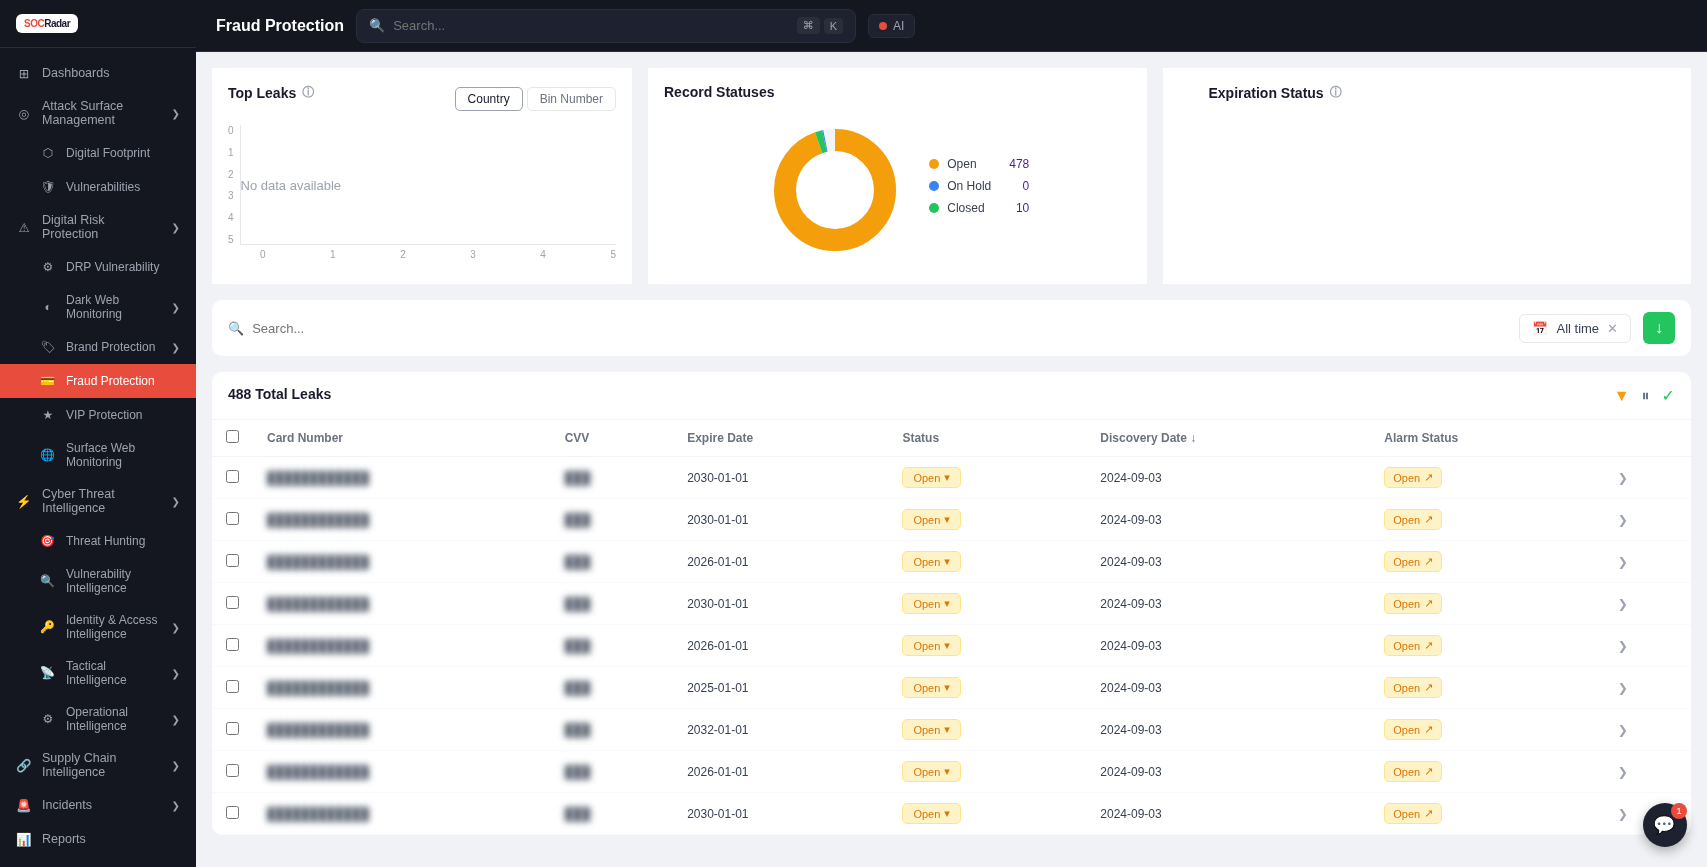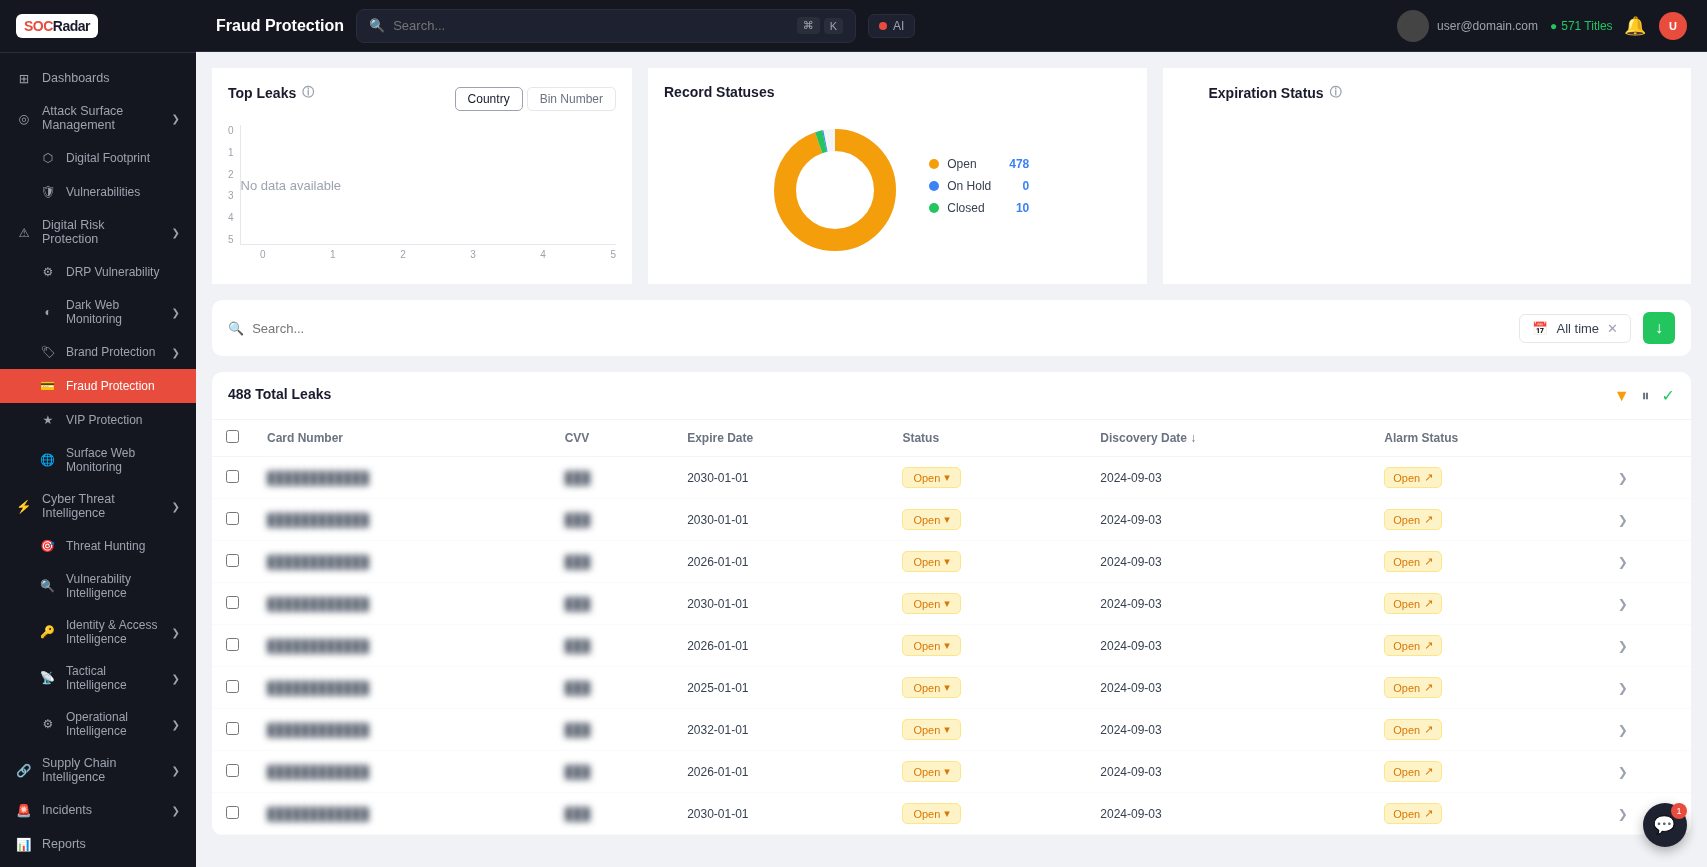--- a/index.html
+++ b/index.html
@@ -2,21 +2,21 @@
 <html><head>
   <meta charset="utf-8">
   <style>
     * { box-sizing: border-box; margin: 0; padding: 0; }
     body { font-family: -apple-system, BlinkMacSystemFont, 'Segoe UI', sans-serif; background: #0f1117; color: #fff; display: flex; height: 867px; overflow: hidden; font-size: 13px; }
 
     
     .sidebar { width: 196px; min-width: 196px; background: #151720; display: flex; flex-direction: column; height: 100%; overflow-y: auto; }
     .sidebar-logo { display: flex; align-items: center; padding: 14px 16px; border-bottom: 1px solid #2a2d3a; }
     .logo-box { background: #fff; border-radius: 6px; padding: 4px 8px; display: flex; align-items: center; }
-    .logo-text { font-weight: 800; font-size: 14px; color: #1a1a2e; letter-spacing: -0.5px; }
+    .logo-text { font-weight: 800; font-size: 10px; color: #1a1a2e; letter-spacing: -0.5px; }
     .logo-text span { color: #e74c3c; }
     .sidebar-nav { flex: 1; padding: 8px 0; }
     .nav-item { display: flex; align-items: center; padding: 9px 16px; cursor: pointer; color: #9ca3af; font-size: 12.5px; gap: 10px; position: relative; transition: background 0.15s; }
     .nav-item.active { background: #e74c3c; color: #fff; }
     .nav-item .nav-icon { width: 16px; height: 16px; display: flex; align-items: center; justify-content: center; flex-shrink: 0; }
     .nav-item .chevron { margin-left: auto; font-size: 10px; }
     .nav-item.sub { padding-left: 40px; font-size: 12px; }
 
     
     .topbar { height: 52px; background: #151720; border-bottom: 1px solid #2a2d3a; display: flex; align-items: center; padding: 0 20px; gap: 12px; }
@@ -53,21 +53,21 @@
     
     .bar-chart-area { display: flex; gap: 0; height: 120px; }
     .y-axis { display: flex; flex-direction: column; justify-content: space-between; padding-right: 6px; color: #9ca3af; font-size: 10px; text-align: right; }
     .bar-chart-body { flex: 1; border-left: 1px solid #e5e7eb; border-bottom: 1px solid #e5e7eb; position: relative; display: flex; align-items: flex-end; }
     .bar-chart-xaxis { display: flex; justify-content: space-between; padding-top: 4px; color: #9ca3af; font-size: 10px; }
 
     
     .donut-container { display: flex; align-items: center; gap: 24px; justify-content: center; padding: 8px 0; }
     .legend-item { display: flex; align-items: center; gap: 8px; margin-bottom: 8px; font-size: 12px; color: #374151; }
     .legend-dot { width: 10px; height: 10px; border-radius: 50%; flex-shrink: 0; }
-    .legend-count { margin-left: auto; font-weight: 700; color: #3b82f6; min-width: 30px; text-align: right; }
+    .legend-count { margin-left: auto; font-weight: 400; color: #4c1d95; min-width: 30px; text-align: right; }
 
     
     .filter-bar { background: #fff; border-radius: 10px; padding: 12px 16px; display: flex; align-items: center; gap: 12px; margin-bottom: 16px; }
     .filter-search { flex: 1; display: flex; align-items: center; gap: 8px; color: #9ca3af; }
     .filter-search input { border: none; outline: none; color: #374151; font-size: 13px; flex: 1; }
     .filter-time { background: #fff; border: 1px solid #e5e7eb; border-radius: 6px; padding: 6px 12px; font-size: 13px; color: #374151; display: flex; align-items: center; gap: 8px; cursor: pointer; }
     .filter-download { background: #22c55e; border: none; border-radius: 6px; width: 32px; height: 32px; display: flex; align-items: center; justify-content: center; cursor: pointer; color: #fff; font-size: 16px; }
 
     
     .table-section { background: #fff; border-radius: 10px; overflow: hidden; }
@@ -230,34 +230,20 @@
       <span style="color:#6b7280;">🔍</span>
       <input type="text" placeholder="Search..." style="">
       <div class="search-shortcut">
         <span class="kbd">⌘</span>
         <span class="kbd">K</span>
       </div>
     </div>
     <div class="ai-btn">
       <span class="ai-dot"></span>
       <span>AI</span>
-    </div>
-    <div class="topbar-right">
-      <div class="user-info">
-        <span style="width:32px;height:32px;background:#444;border-radius:50%;"></span>
-        <span>user@domain.com</span>
-      </div>
-      <div class="status-green">
-        <span style="color:#22c55e;">●</span>
-        <span>571 Titles</span>
-      </div>
-      <div style="position:relative;">
-        <span style="font-size:18px;color:#9ca3af;">🔔</span>
-      </div>
-      <div class="avatar">U</div>
     </div>
   </div>
 
   <div class="content">
 
     <div class="charts-row">
 
       <div class="chart-card top-leaks">
         <div class="chart-header">
           <span class="chart-title">

